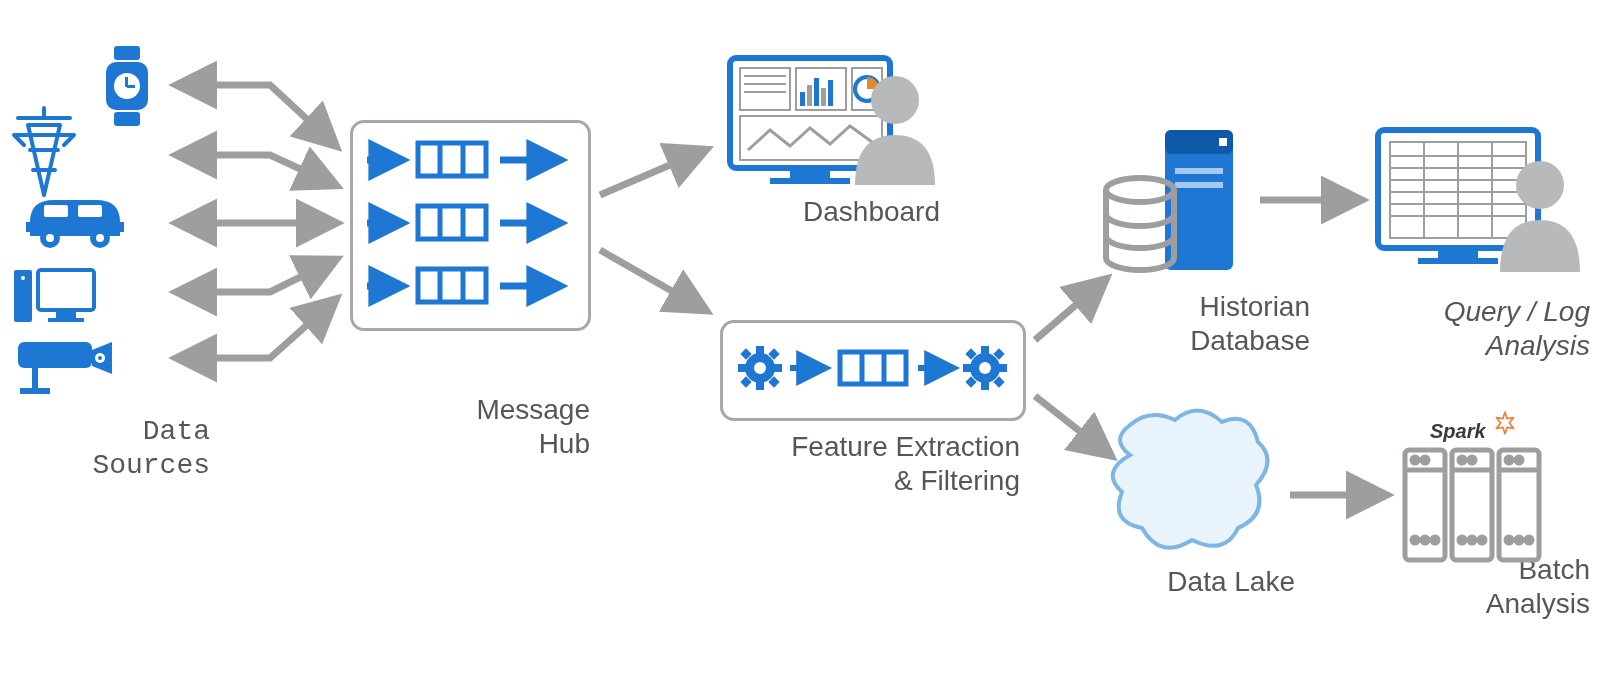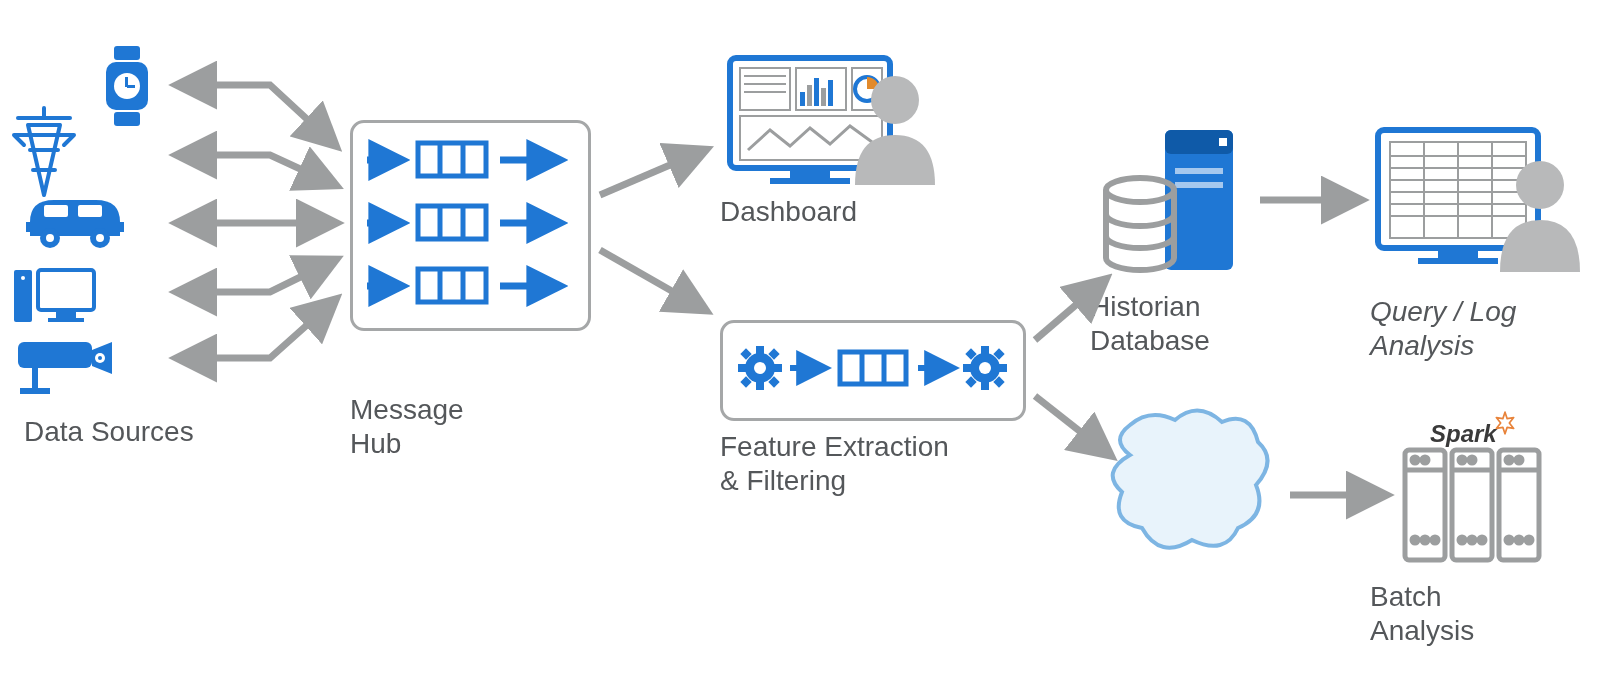--- a/index.html
+++ b/index.html
@@ -1,38 +1,39 @@
 <!DOCTYPE html>
 <html><head>
 <meta charset="utf-8">
 <style>
   html,body{margin:0;padding:0;width:1600px;height:693px;background:#fff;font-family:"Segoe UI",Arial,sans-serif;color:#54575a;}
   .canvas{position:relative;width:1600px;height:693px;}
-  .label{position:absolute;font-size:28px;color:#54575a;text-align:left;line-height:1.2;}
+  .label{position:absolute;font-size:28px;color:#54575a;text-align:right;line-height:1.2;}
   .box{position:absolute;border:3px solid #a5a7a8;border-radius:14px;}
 </style>
 </head>
 <body>
 
 <div class="canvas">
 
-  <div class="label" style="left:24px;top:415px;width:200px;text-align:left;">Data Sources</div>
+  <div class="label" style="left:10px;top:415px;width:200px;text-align:right;font-family:Liberation Mono, monospace;">Data Sources</div>
   <div class="label" style="left:350px;top:345px;width:240px;white-space:pre-line;margin-top:48px;">Message
 Hub</div>
   <div class="label" style="left:720px;top:195px;width:220px;">Dashboard</div>
   <div class="label" style="left:1090px;top:290px;width:220px;white-space:pre-line;">Historian
 Database</div>
   <div class="label" style="left:720px;top:430px;width:300px;white-space:pre-line;">Feature Extraction
 &amp; Filtering</div>
   <div class="label" style="left:1370px;top:295px;width:220px;white-space:pre-line;font-style:italic;">Query / Log
 Analysis</div>
-  <div class="label" style="left:1370px;top:580px;width:220px;white-space:pre-line;">Batch
+  <div class="label" style="left:1095px;top:565px;width:200px;">Data Lake</div>
+  <div class="label" style="left:1370px;top:553px;width:220px;white-space:pre-line;">Batch
 Analysis</div>
 
-  <div style="position:absolute;left:1430px;top:420px;font-size:24px;font-style:italic;font-weight:bold;color:#3a3a3a;">
+  <div style="position:absolute;left:1430px;top:420px;font-size:20px;font-style:italic;font-weight:bold;color:#3a3a3a;">
     <span>Spark</span>
     <svg width="26" height="26" style="position:absolute;left:62px;top:-10px;" viewBox="0 0 24 24">
       <path d="M12 2 L14 8 L20 7 L16 12 L20 17 L14 16 L12 22 L10 16 L4 17 L8 12 L4 7 L10 8 Z" fill="none" stroke="#e8833a" stroke-width="1.6" stroke-linejoin="round"></path>
     </svg>
   </div>
 
   <div class="box" style="left:350px;top:120px;width:235px;height:205px;"></div>
 
   <div class="box" style="left:720px;top:320px;width:300px;height:95px;"></div>
 

